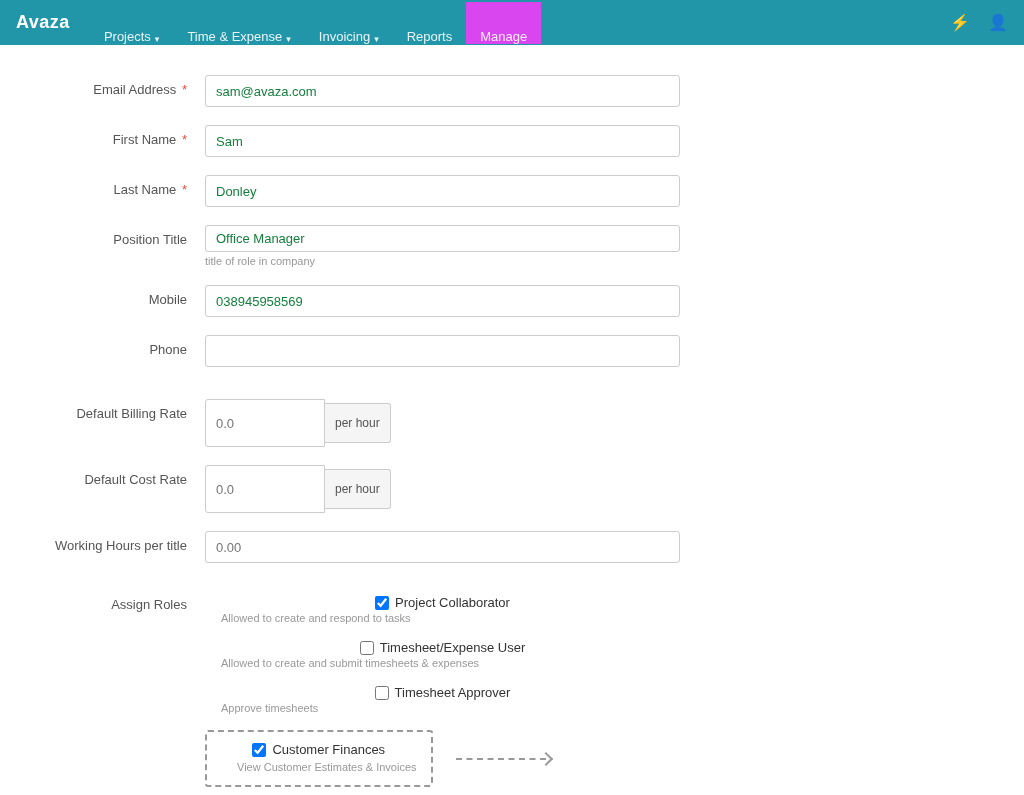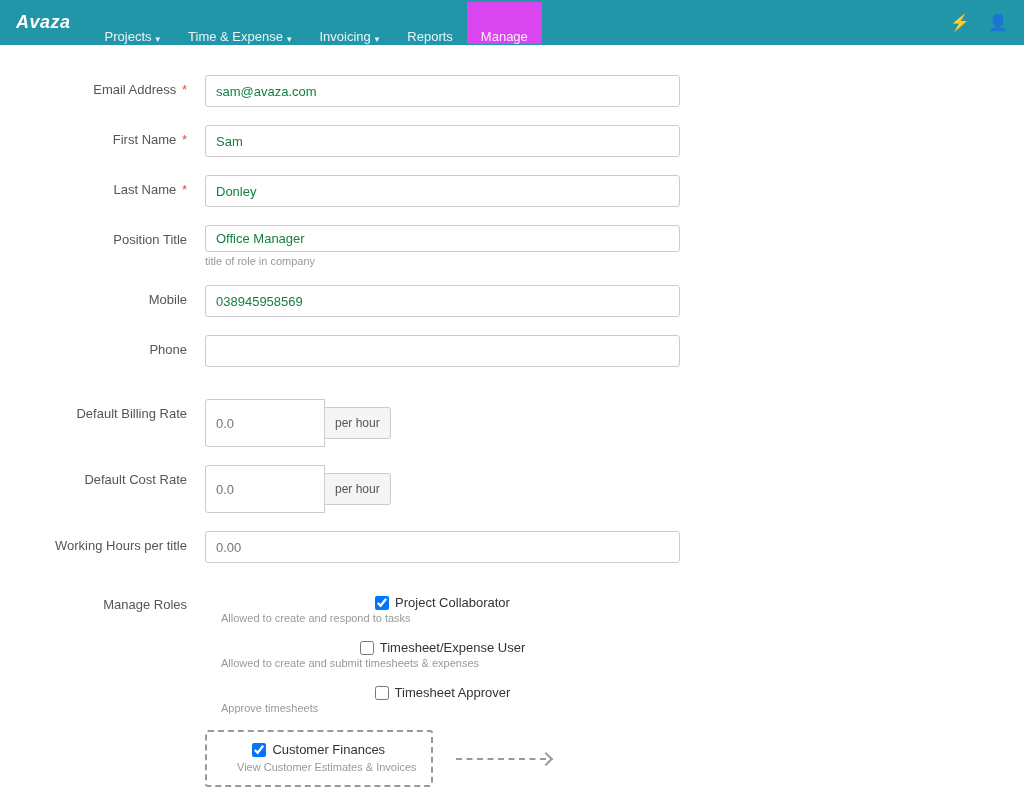--- a/index.html
+++ b/index.html
@@ -12,21 +12,20 @@
       display: flex;
       align-items: center;
       padding: 0 16px;
     }
     .navbar-brand {
       color: #fff;
       font-size: 18px;
       font-weight: bold;
       margin-right: 20px;
       letter-spacing: 0.5px;
-      font-style: italic;
     }
     .nav-item {
       color: rgba(255,255,255,0.9);
       padding: 0 14px;
       height: 42px;
       display: flex;
       align-items: flex-end;
       cursor: pointer;
       font-size: 13px;
       position: relative;
@@ -103,21 +102,21 @@
       width: 120px;
       height: 32px;
       border: 1px solid #ccc;
       border-radius: 3px 0 0 3px;
       padding: 23px 10px;
       font-size: 13px;
       color: #000000;
       outline: none;
     }
     .rate-btn {
-      height: 32px;
+      height: 40px;
       padding: 0 10px;
       border: 1px solid #ccc;
       border-left: none;
       border-radius: 0 3px 3px 0;
       background: #f5f5f5;
       color: #555;
       font-size: 12px;
       cursor: pointer;
     }
 
@@ -284,21 +283,21 @@
     <label class="form-label">
       <span>Working Hours per title</span>
     </label>
     <input class="form-control" type="text" placeholder="0.00" style="">
   </div>
 
   <div style="height:14px;"></div>
 
   <div class="form-row">
     <label class="form-label" style="padding-top:2px;">
-      <span>Manage Roles</span>
+      <span>Assign Roles</span>
     </label>
     <div class="roles-container" style="margin-left:0;flex:1;max-width:475px;">
 
       <div class="role-item">
         <div class="role-checkbox-row">
           <input type="checkbox" checked="" id="role1" style="">
           <label class="role-label" for="role1">Project Collaborator</label>
         </div>
         <div class="role-hint">Allowed to create and respond to tasks</div>
       </div>

